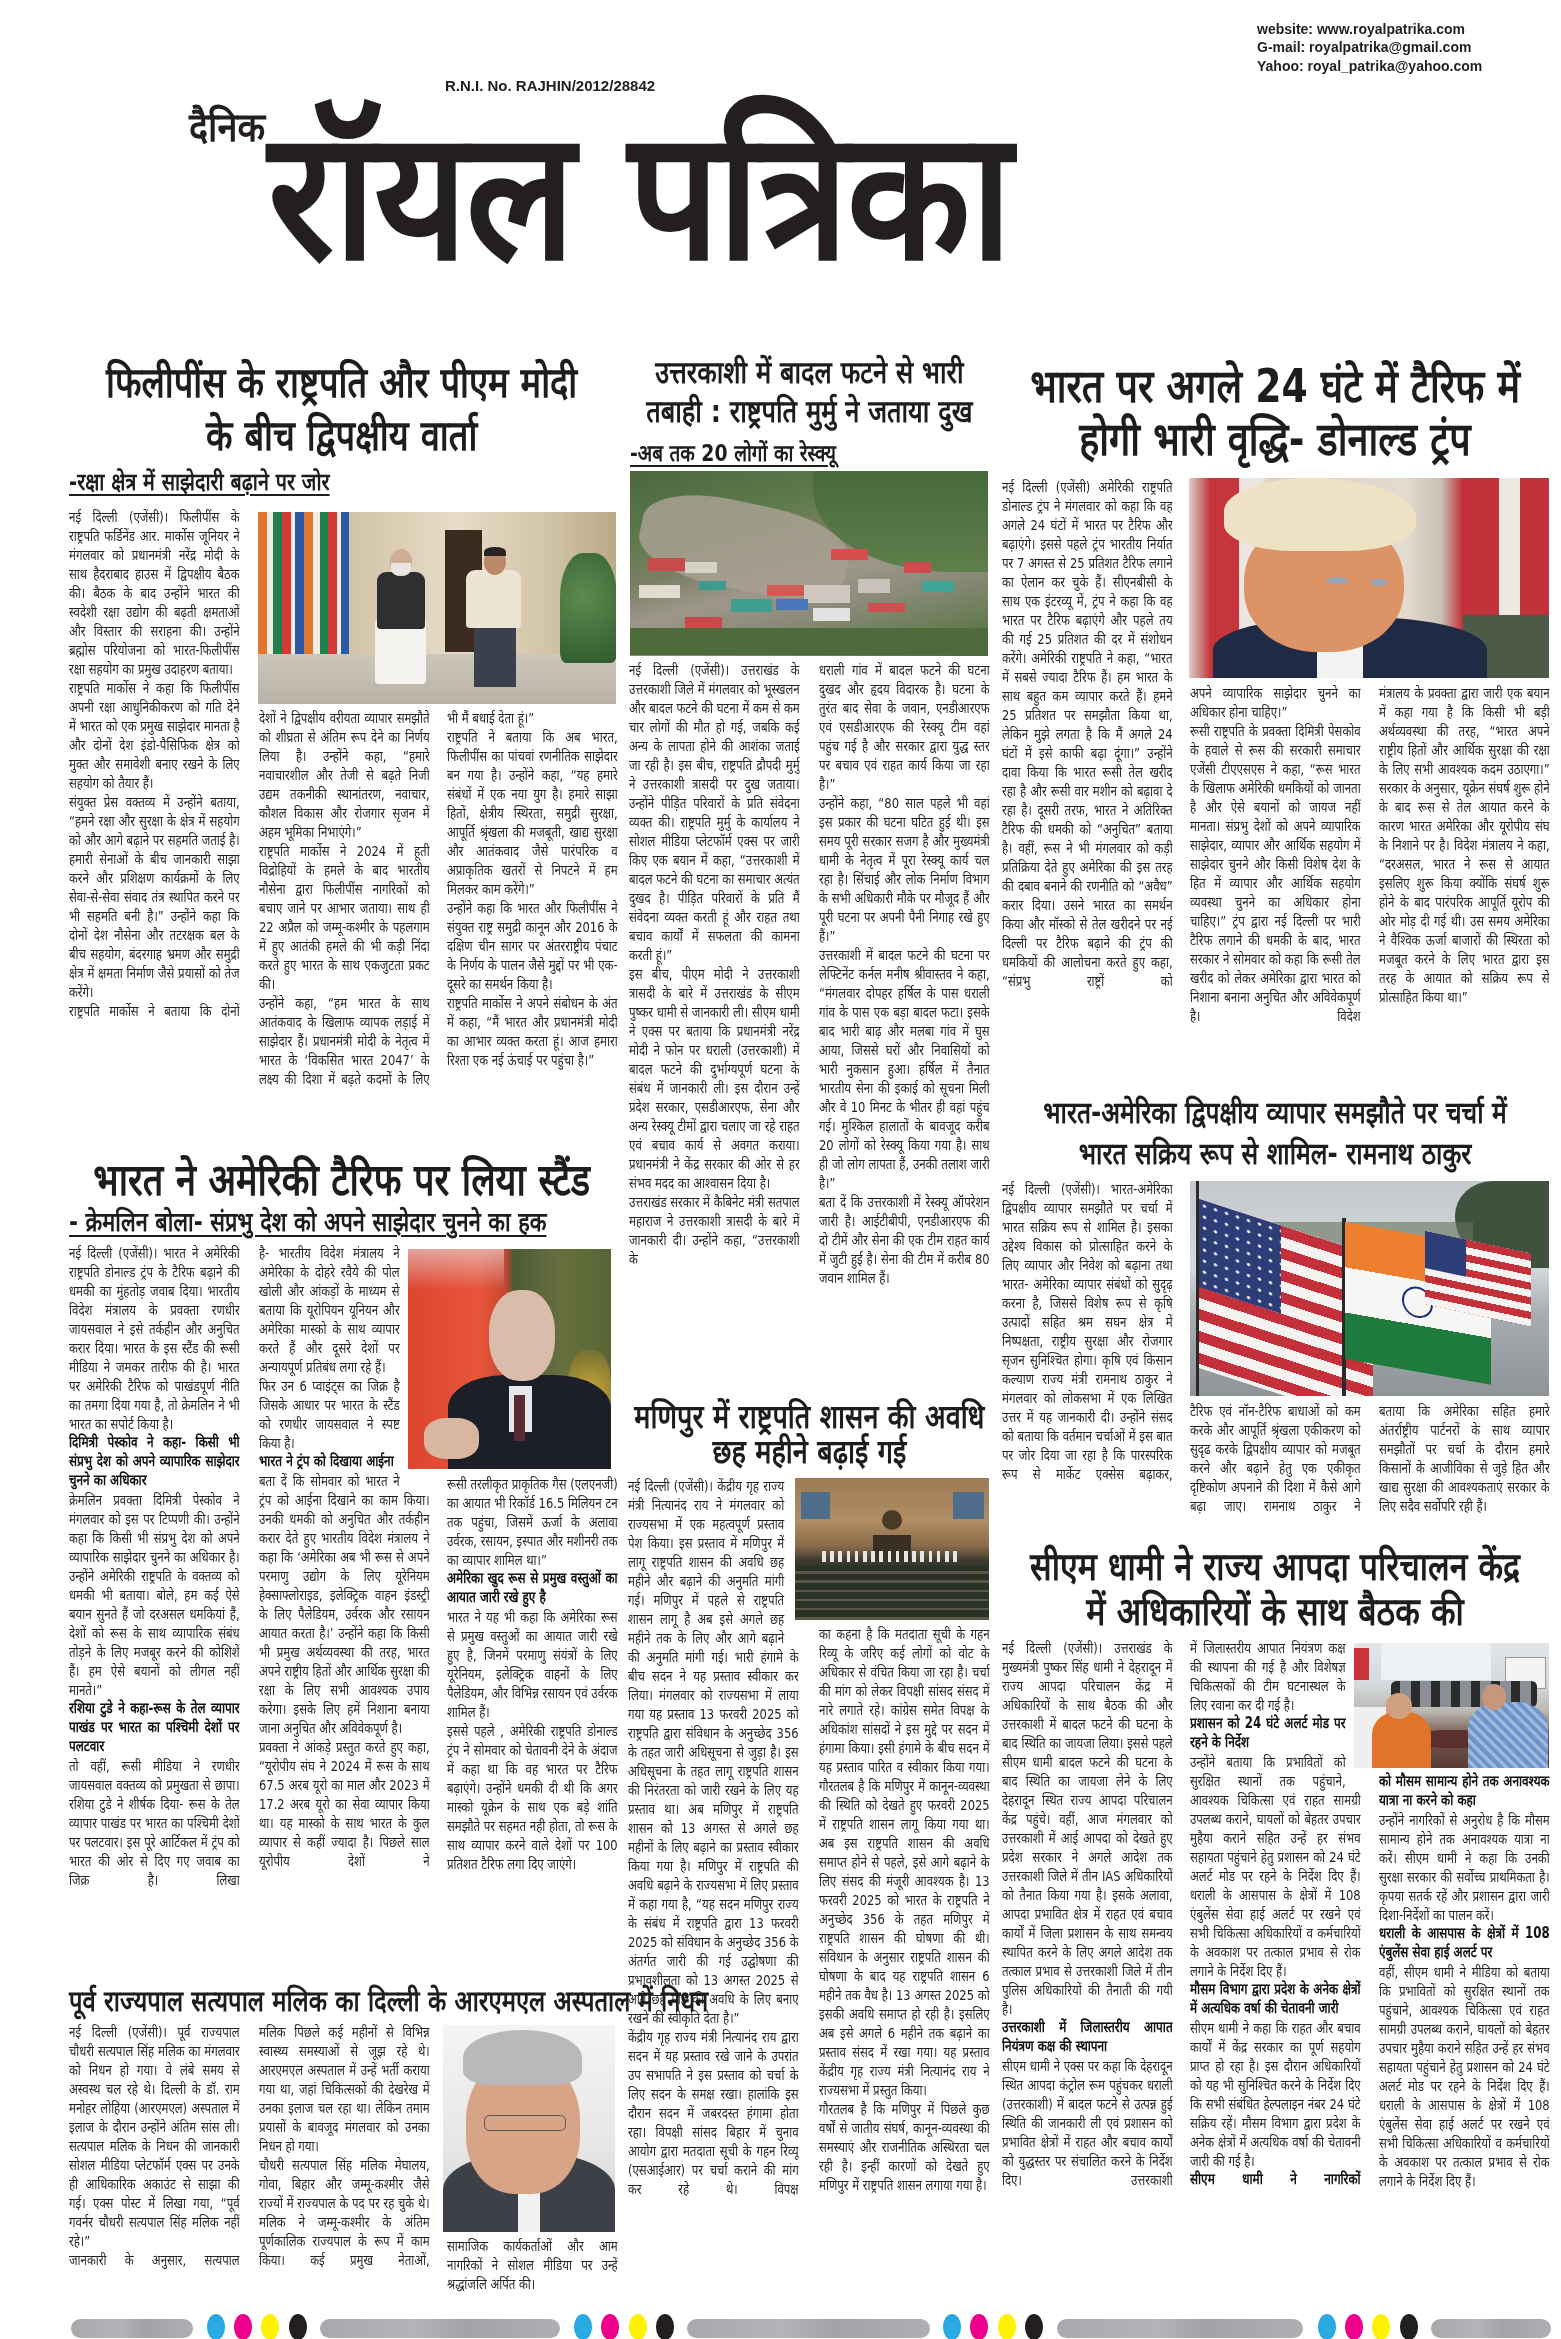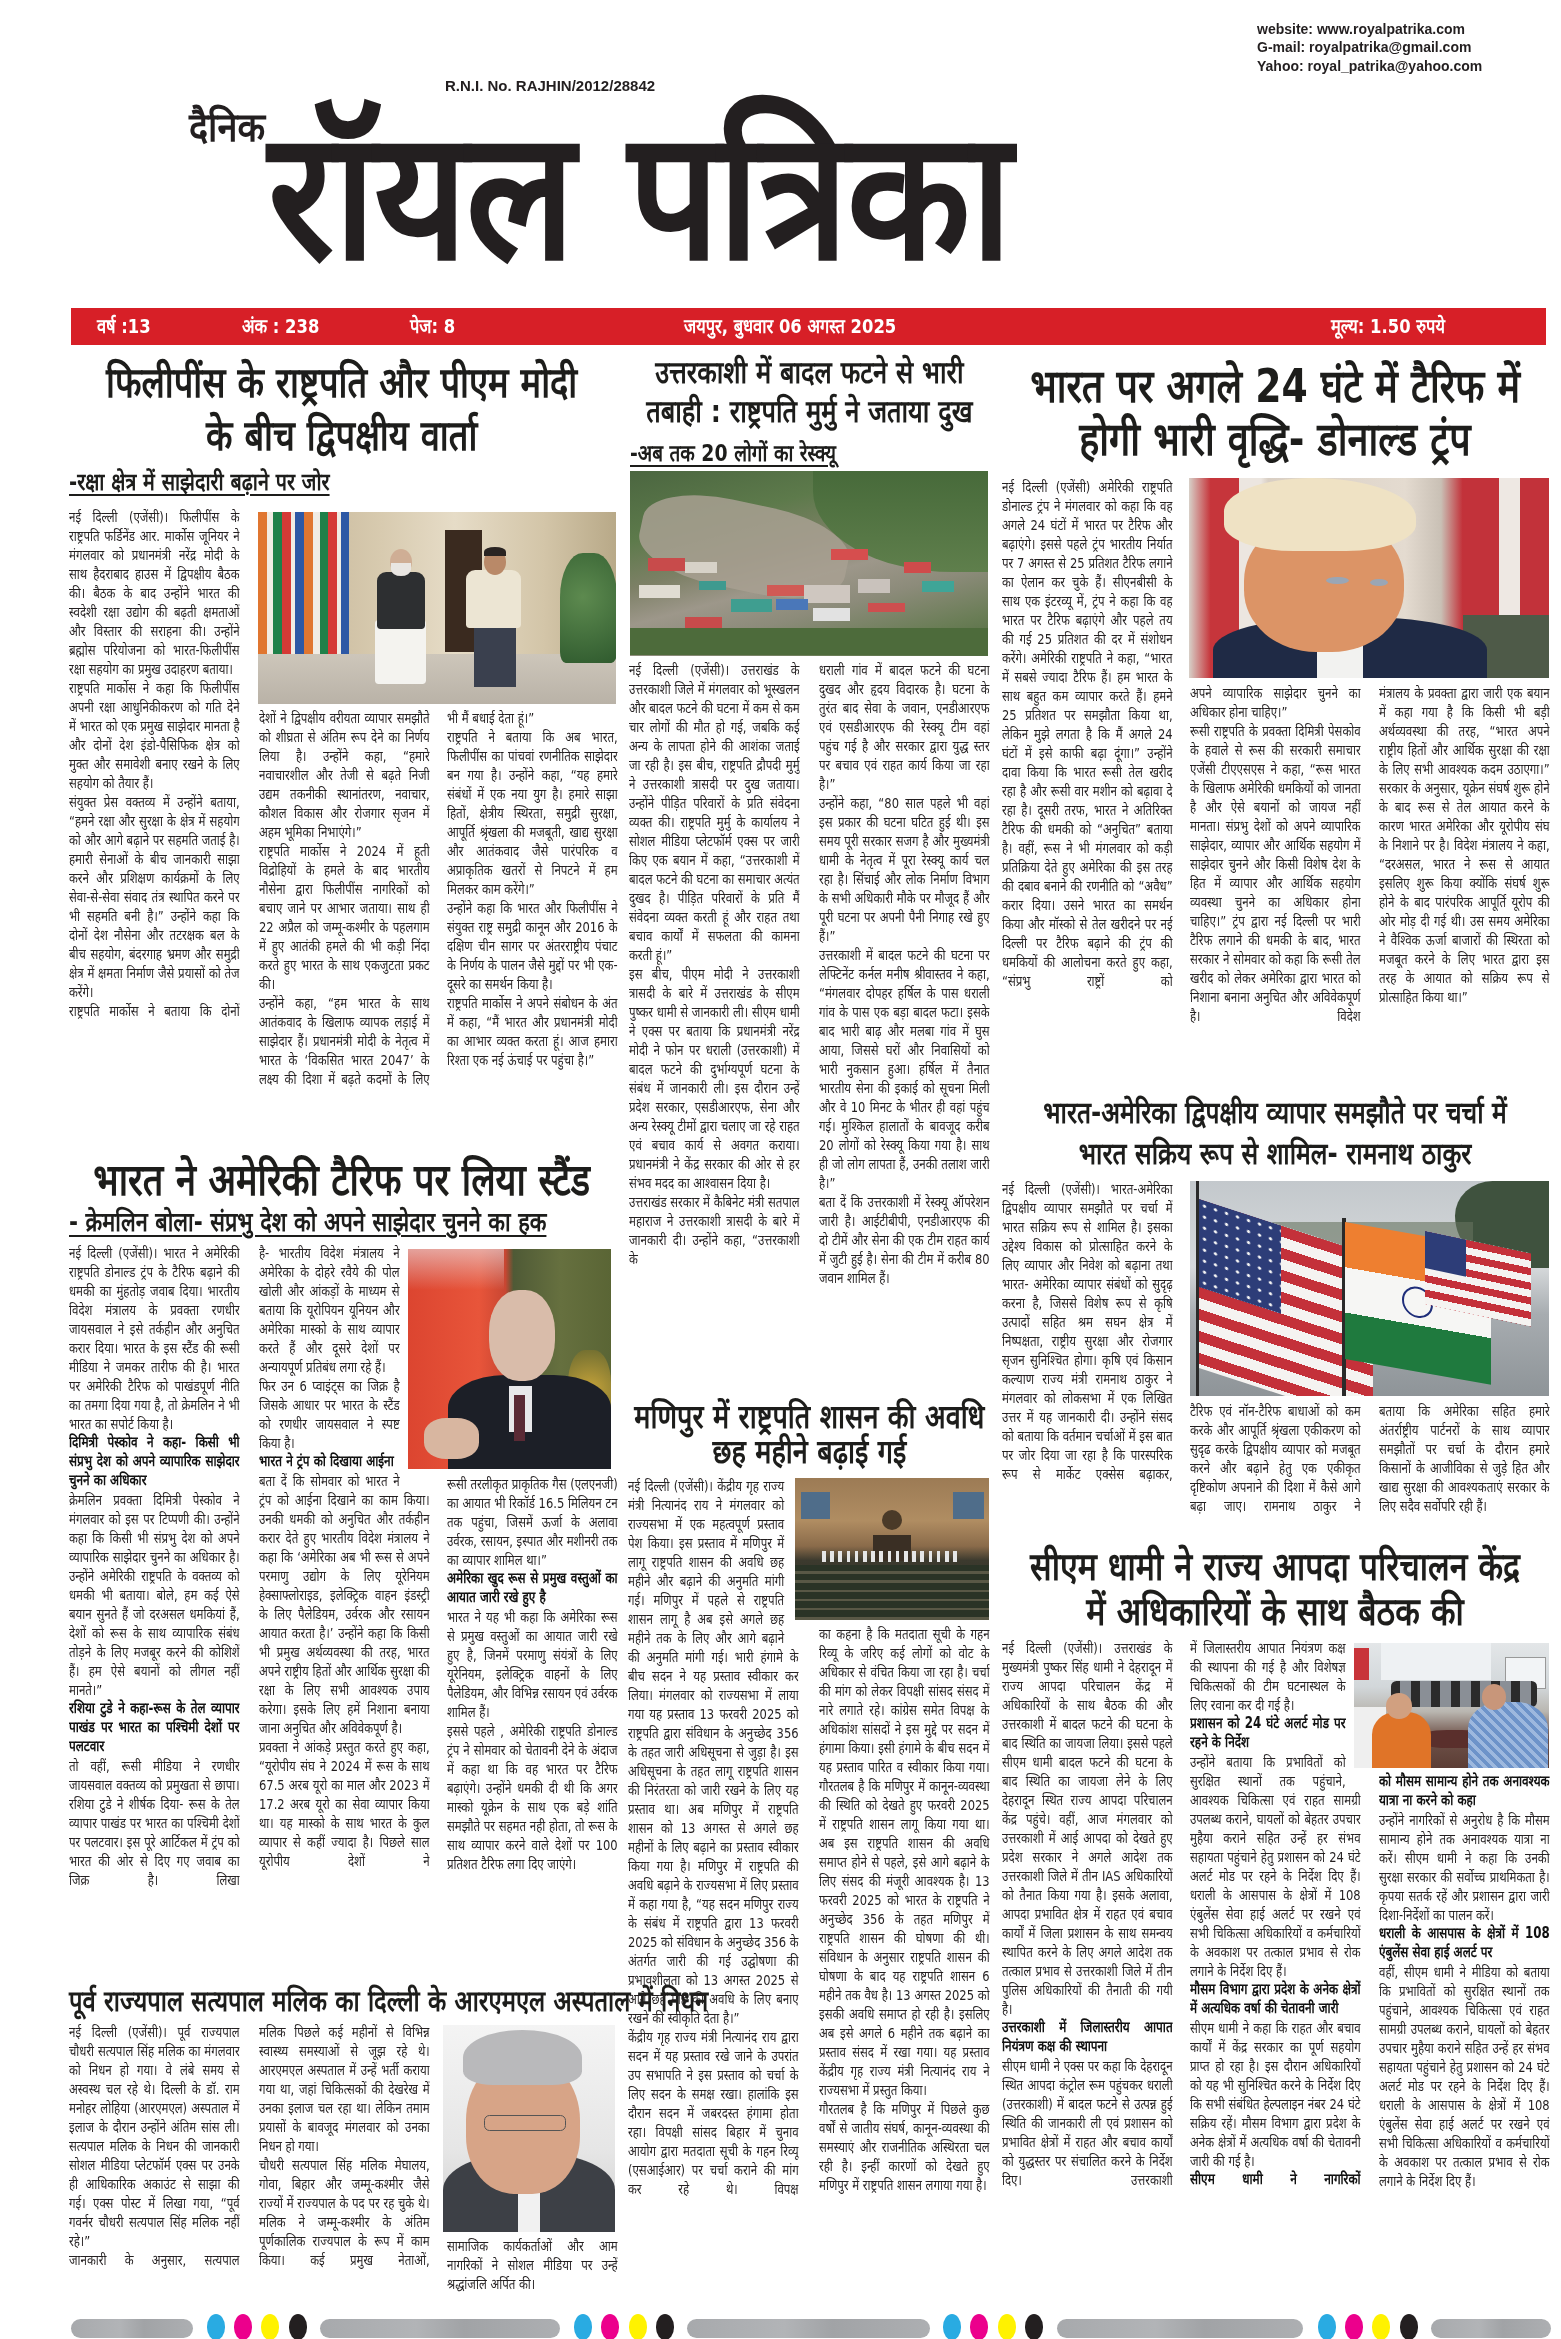--- a/index.html
+++ b/index.html
@@ -33,27 +33,20 @@
 
   <div class="a contact">
     <div>website: www.royalpatrika.com</div>
     <div>G-mail: royalpatrika@gmail.com</div>
     <div>Yahoo: royal_patrika@yahoo.com</div>
   </div>
   <div class="a rni">R.N.I. No. RAJHIN/2012/28842</div>
   <div class="a dainik">दैनिक</div>
   <div class="a mast">रॉयल पत्रिका</div>
 
-  <div class="a redbar">
-    <span class="rb" style="left:25.6px">वर्ष :13</span>
-    <span class="rb" style="left:171px">अंक : 238</span>
-    <span class="rb" style="left:339px">पेज: 8</span>
-    <span class="rb" style="left:613px">जयपुर, बुधवार 06 अगस्त 2025</span>
-    <span class="rb" style="left:1260px">मूल्य: 1.50 रुपये</span>
-  </div>
 
   <div>
     <h2 class="hl" style="left:37px;top:356px;width:665px;font-size:42px;line-height:53px">
       <span>फिलीपींस के राष्ट्रपति और पीएम मोदी</span>
       <span>के बीच द्विपक्षीय वार्ता</span>
     </h2>
     <div class="sub" style="left:37px;top:468px;font-size:24px;line-height:29px">-रक्षा क्षेत्र में साझेदारी बढ़ाने पर जोर</div>
     <div class="photo" style="left:226px;top:512px;width:358px;height:192px;background:linear-gradient(90deg,#bfae90 0%,#d8cbb0 35%,#e6dcc7 55%,#d3c5a8 80%,#b8a988 100%);">
       <div style="left:0;top:0;width:91px;height:160px;background:repeating-linear-gradient(90deg,#e07630 0 9.1px,#f1ece4 9.1px 15.5px,#1f8049 15.5px 24px,#d53a36 24px 33px,#f1ece4 33px 37px,#2d58a5 37px 46px);"></div>
       <div style="left:0;top:142px;width:358px;height:50px;background:linear-gradient(180deg,#cdc6ba,#b9b2a7);"></div>

